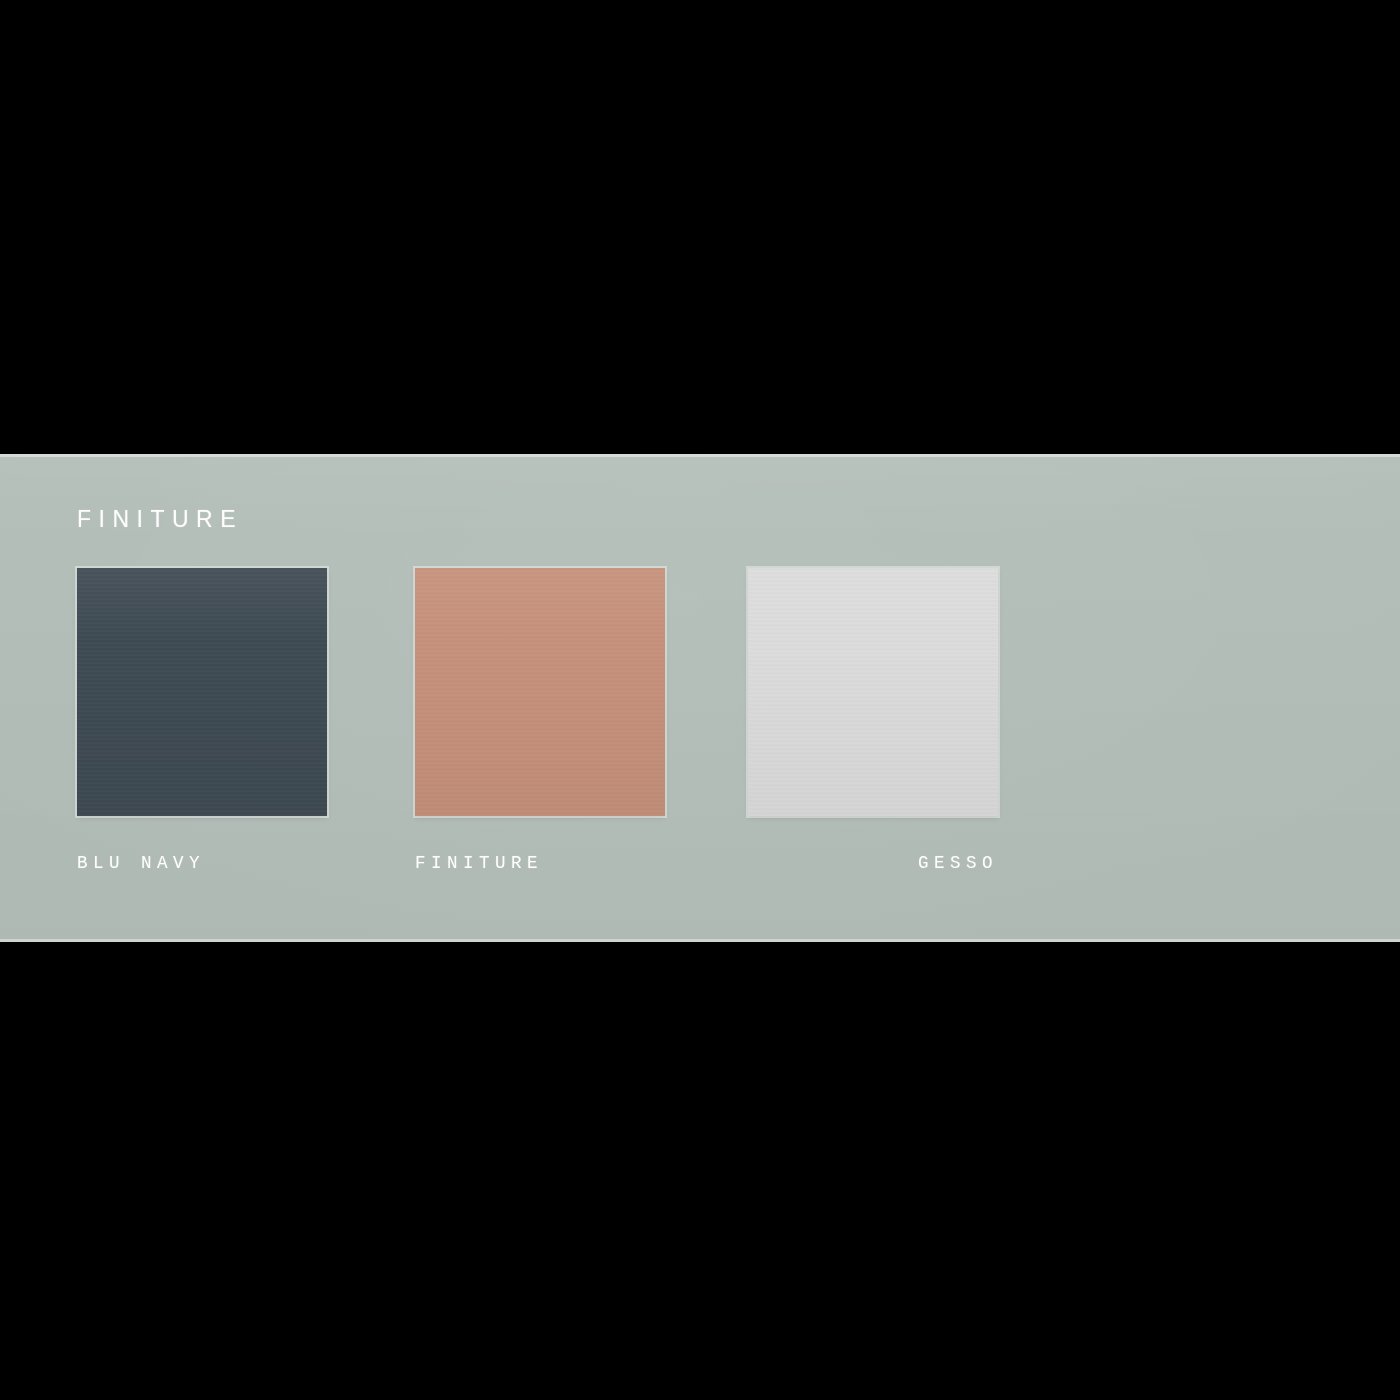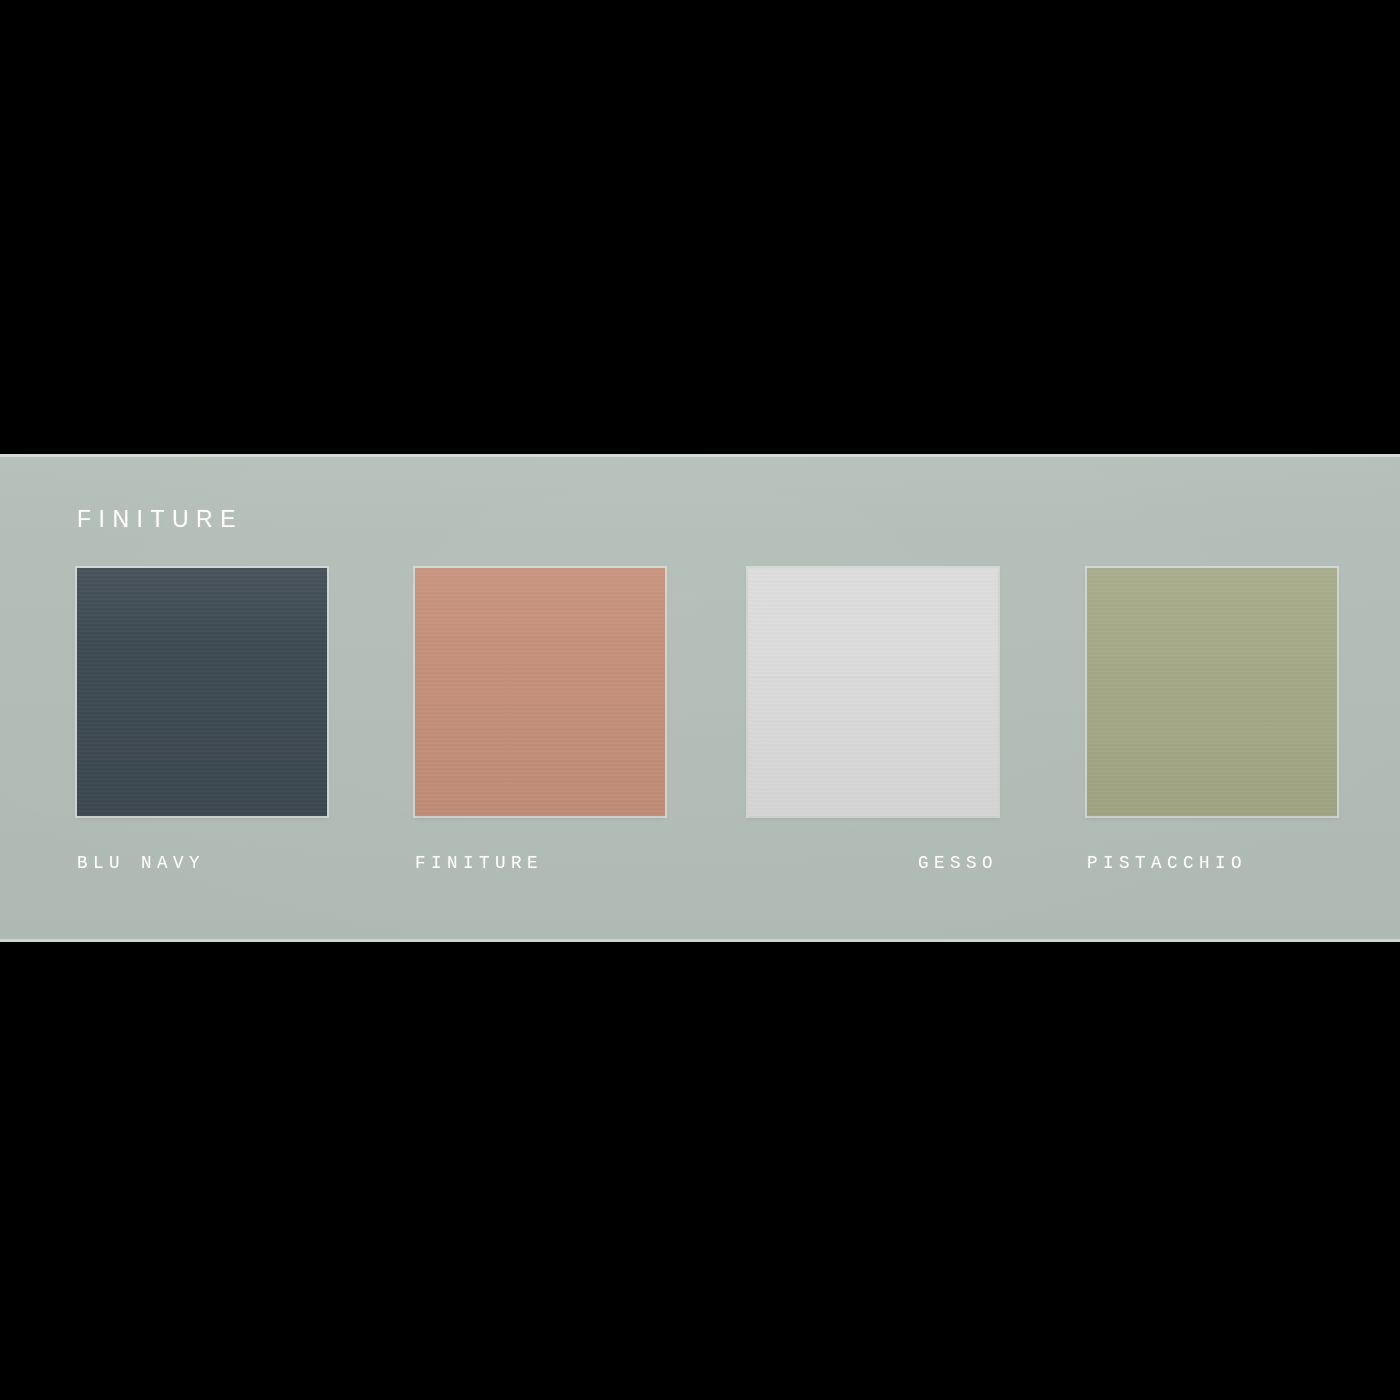--- a/index.html
+++ b/index.html
@@ -165,20 +165,16 @@
     <div class="swatch-item pos-1">
       <div class="swatch-chip" style="background: rgb(198, 145, 123);"></div>
       <div class="swatch-label" style="color: rgb(255, 255, 255);">FINITURE</div>
     </div>
 
     <div class="swatch-item pos-2">
       <div class="swatch-chip" style="background: rgb(220, 220, 221);"></div>
       <div class="swatch-label" style="color: rgb(255, 255, 255);">GESSO</div>
     </div>
 
-    <div class="swatch-item pos-3">
-      <div class="swatch-chip" style="background: rgb(166, 170, 136);"></div>
-      <div class="swatch-label" style="color: rgb(255, 255, 255);">PISTACCHIO</div>
-    </div>
 
   </div>
 
 </div>
 
 </body></html>

